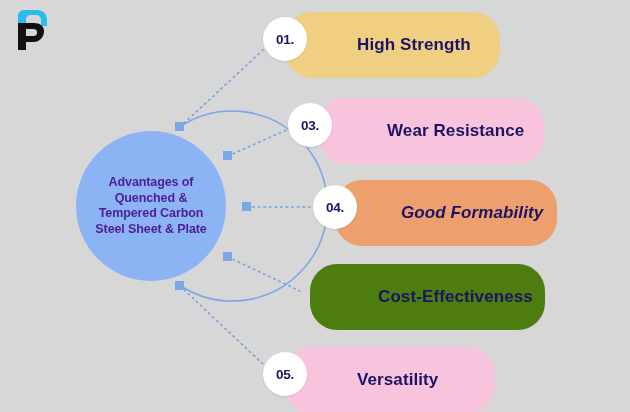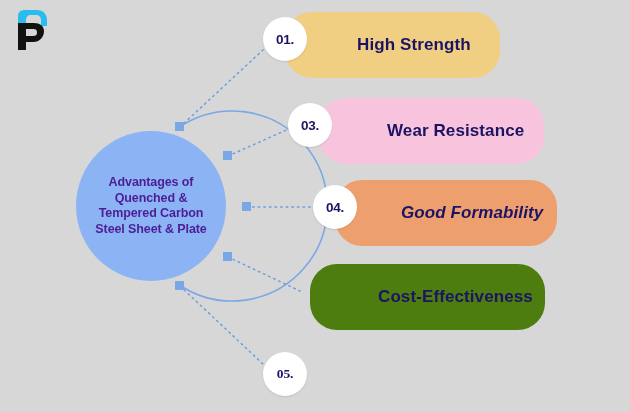--- a/index.html
+++ b/index.html
@@ -147,17 +147,20 @@
     <span class="pill-label" style="margin-left: 66px; font-style: italic;">Good Formability</span>
   </div>
   <div class="num-badge" style="left: 313px; top: 185px;">
     <span>04.</span>
   </div>
 
   <div class="pill" style="left: 310px; top: 264px; width: 235px; background: #4d7c0f;">
     <span class="pill-label" style="margin-left: 68px;">Cost-Effectiveness</span>
   </div>
 
-  <div class="num-badge" style="left: 263px; top: 352px; font-family: Liberation Serif, serif;">
+  <div class="pill" style="left: 285px; top: 347px; width: 210px; background: rgb(247, 195, 221);">
+    <span class="pill-label" style="margin-left: 72px;">Versatility</span>
+  </div>
+  <div class="num-badge" style="left: 263px; top: 352px;">
     <span>05.</span>
   </div>
 
 </div>
 
 </body></html>

